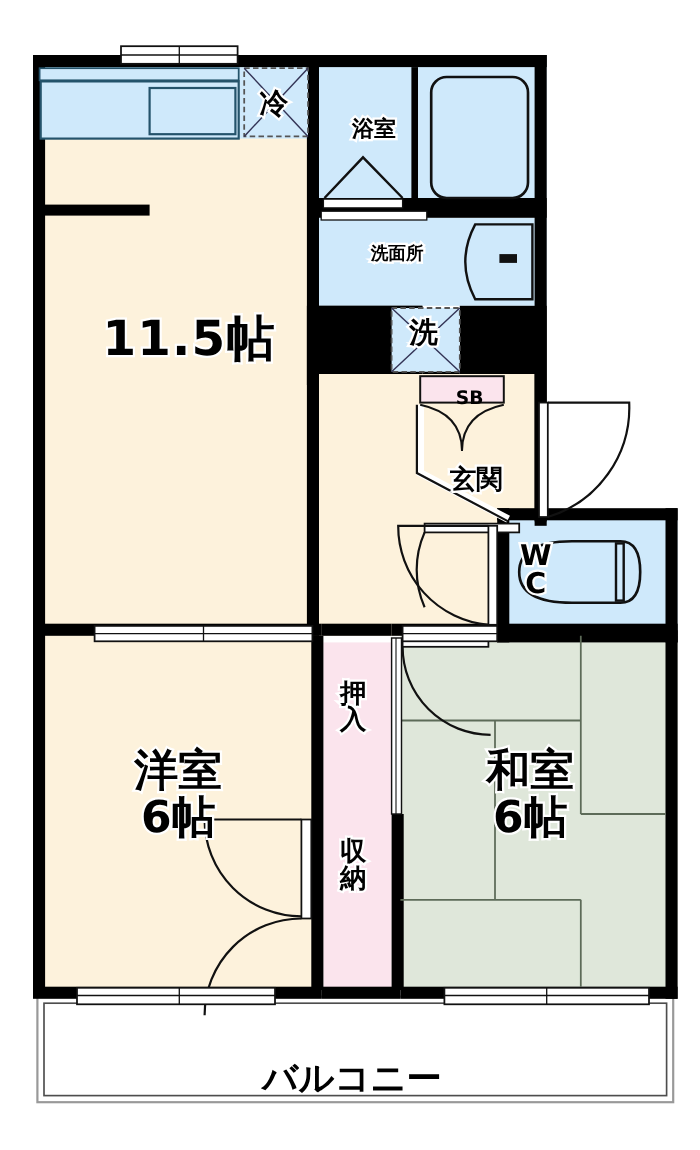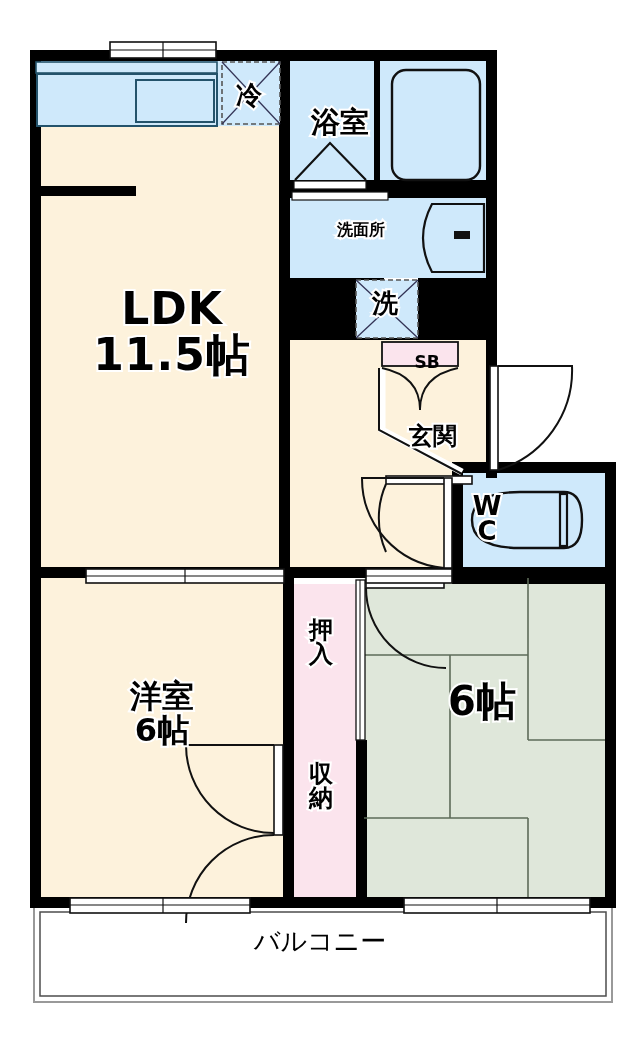--- a/index.html
+++ b/index.html
@@ -30,32 +30,32 @@
     -webkit-text-stroke: 4px #ffffff;
     paint-order: stroke fill;
     pointer-events: none;
   }
   .room-label > span {
     position: relative;
     display: block;
   }
   .lbl-ldk     { left: 72px;  top: 286px; width: 200px; font-size: 44px; letter-spacing: 1px; }
   .lbl-ldk .sub{ font-size: 44px; }
-  .lbl-yoshitsu{ left: 92px;  top: 680px; width: 140px; font-size: 32px; }
+  .lbl-yoshitsu{ left: 92px;  top: 680px; width: 140px; font-size: 40px; }
   .lbl-washitsu{ left: 412px; top: 680px; width: 140px; font-size: 40px; }
-  .lbl-yokushitsu{ left: 300px; top: 107px; width: 80px; font-size: 29px; }
+  .lbl-yokushitsu{ left: 300px; top: 107px; width: 80px; font-size: 20px; }
   .lbl-senmenjo{ left: 306px; top: 222px; width: 110px; font-size: 16px; }
   .lbl-genkan  { left: 398px; top: 424px; width: 70px;  font-size: 24px; }
   .lbl-wc      { left: 470px; top: 494px; width: 34px;  font-size: 26px; line-height: 0.98; }
   .lbl-sb      { left: 398px; top: 354px; width: 58px;  font-size: 17px; -webkit-text-stroke: 0; }
   .lbl-rei     { left: 228px; top: 82px;  width: 42px;  font-size: 26px; }
   .lbl-sen     { left: 364px; top: 290px; width: 42px;  font-size: 26px; }
   .lbl-oshiire { left: 304px; top: 618px; width: 34px;  font-size: 24px; line-height: 1.0; }
   .lbl-shuno   { left: 304px; top: 762px; width: 34px;  font-size: 24px; line-height: 1.0; }
-  .lbl-balcony { left: 180px; top: 928px; width: 280px; font-size: 26px; font-weight: normal; -webkit-text-stroke: 0; }
+  .lbl-balcony { left: 180px; top: 964px; width: 280px; font-size: 32px; font-weight: bold; -webkit-text-stroke: 0; }
 </style>
 </head>
 <body>
 
 <svg id="plan" viewBox="0 0 636 1045" xmlns="http://www.w3.org/2000/svg">
 
   <rect x="30" y="50" width="260" height="528" fill="#fdf2dc"></rect>
 
   <rect x="36" y="58" width="254" height="68" fill="#cfe9fb"></rect>
 
@@ -225,30 +225,30 @@
     <g>
       <rect x="404" y="898" width="186" height="15" fill="#ffffff" stroke="#111111" stroke-width="1.6"></rect>
       <line x1="404" y1="905" x2="590" y2="905" stroke="#111111" stroke-width="1.2"></line>
       <line x1="497" y1="898" x2="497" y2="913" stroke="#111111" stroke-width="1.2"></line>
     </g>
   </g>
 
 </svg>
 
 <div class="room-label lbl-ldk">
-  <span>LDK</span>
   <span class="sub">11.5帖</span>
 </div>
 
 <div class="room-label lbl-yoshitsu">
   <span>洋室</span>
   <span>6帖</span>
 </div>
 
 <div class="room-label lbl-washitsu">
+  <span>和室</span>
   <span>6帖</span>
 </div>
 
 <div class="room-label lbl-yokushitsu">
   <span>浴室</span>
 </div>
 
 <div class="room-label lbl-senmenjo">
   <span>洗面所</span>
 </div>

